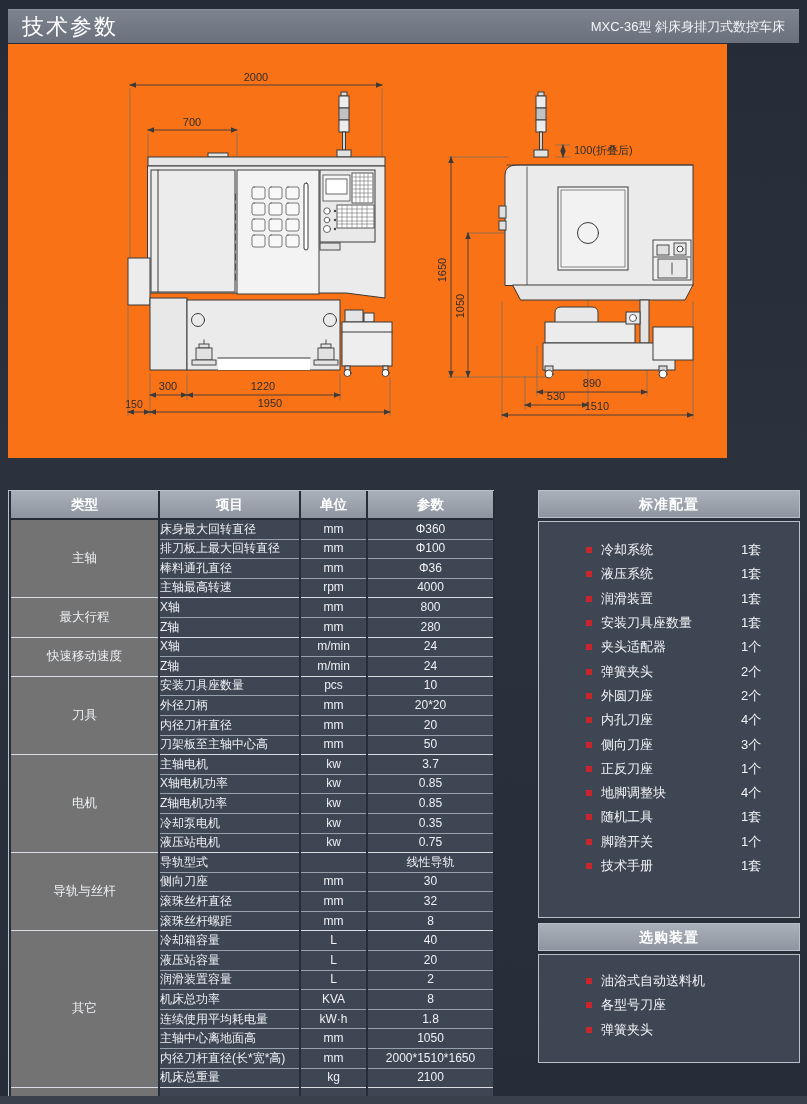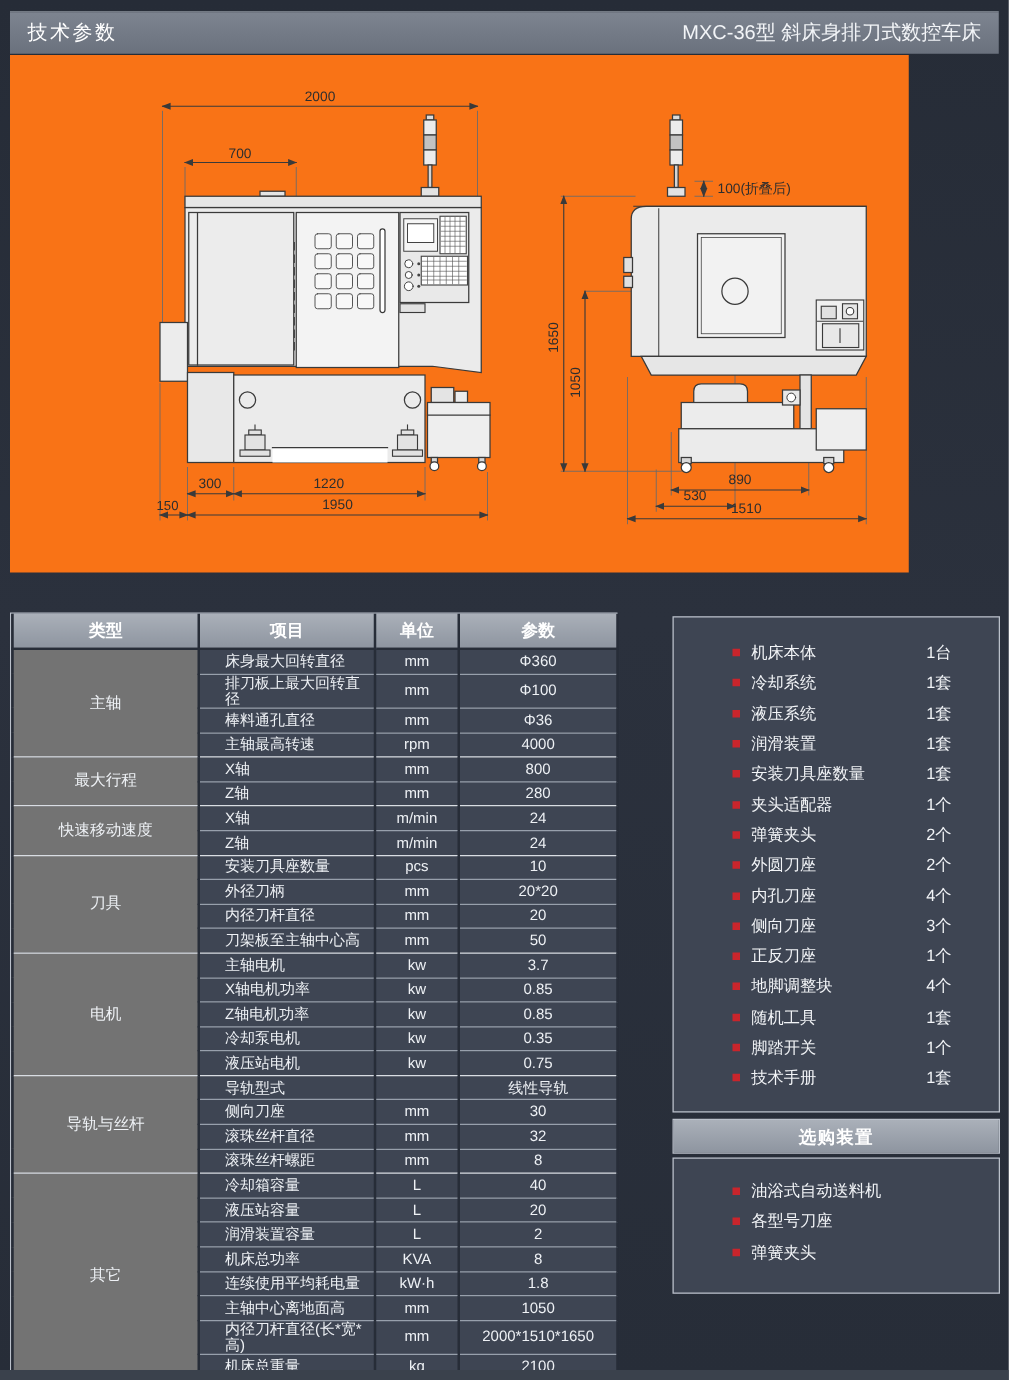--- a/index.html
+++ b/index.html
@@ -9,22 +9,22 @@
     font-family:"Liberation Sans","DejaVu Sans",sans-serif;
     -webkit-font-smoothing:antialiased;
   }
   
   .topbar{
     position:absolute;left:8px;top:9px;width:791px;height:34px;box-sizing:border-box;
     background:linear-gradient(180deg,#7d8490 0%,#6a717d 100%);
     border-top:1px solid #8d949f;
     display:flex;align-items:center;justify-content:space-between;padding:0 14px;
   }
-  .topbar .title{color:#fff;font-size:16px;letter-spacing:2px;}
-  .topbar .model{color:#f2f4f7;font-size:16px;}
+  .topbar .title{color:#fff;font-size:22px;letter-spacing:2px;}
+  .topbar .model{color:#f2f4f7;font-size:13px;}
   
   .canvas{position:absolute;left:8px;top:44px;width:719px;height:414px;background:#f97316;}
   svg text{font-family:"Liberation Sans","DejaVu Sans",sans-serif;}
   .dimtxt{fill:#2e2e2e;font-size:11px;}
   .dimtxt.small{font-size:10.5px;}
   
   .table-wrap{
     position:absolute;left:8px;top:490px;width:486px;box-sizing:border-box;
     border:1px solid #bac0ca;background:#272d38;
   }
@@ -32,21 +32,21 @@
   table.spec th{
     background:linear-gradient(180deg,#aab0b9 0%,#8e95a0 100%);
     color:#ffffff;font-size:13.5px;font-weight:bold;height:27px;padding:0;
     border-left:2px solid #272d38;border-right:2px solid #272d38;border-bottom:2px solid #272d38;
   }
   table.spec td{
     background:#3e4553;color:#eef1f5;font-size:12px;text-align:center;padding:0;
     height:18.6px;line-height:1.1;
     border-left:2px solid #272d38;border-right:2px solid #272d38;border-top:1px solid #98a0ac;
   }
-  table.spec td.item-cell{text-align:left;padding-left:20px;}
+  table.spec td.item-cell{text-align:left;padding-left:0;}
   table.spec td.type-cell{font-size:12.5px;background:#737373;}
   table.spec tr.group-start td{border-top:1px solid #d9dde3;}
   table.spec tr.tall td{height:36px;}
   
   .right-col{position:absolute;left:538px;top:490px;width:262px;}
   .panel-header{
     height:28px;box-sizing:border-box;border:1px solid #bac0ca;
     background:linear-gradient(180deg,#aab0b9 0%,#8e95a0 100%);
     color:#fff;font-size:14px;font-weight:bold;text-align:center;line-height:27px;letter-spacing:1px;
   }
@@ -442,26 +442,22 @@
           <td rowspan="1" class="type-cell">精度</td>
           <td class="item-cell">重复定位精度</td>
           <td class="unit-cell">mm</td>
           <td class="value-cell">0.0025</td>
         </tr>
       </tbody>
   </table>
 </div>
 
 <div class="right-col">
+  <div class="panel-header">标准配置</div>
   <div class="panel-body std">
-      <div class="cfg-item">
-        <span class="bullet"></span>
-        <span>机床本体</span>
-        <span class="cfg-qty">1台</span>
-      </div>
       <div class="cfg-item">
         <span class="bullet"></span>
         <span>冷却系统</span>
         <span class="cfg-qty">1套</span>
       </div>
       <div class="cfg-item">
         <span class="bullet"></span>
         <span>液压系统</span>
         <span class="cfg-qty">1套</span>
       </div>

